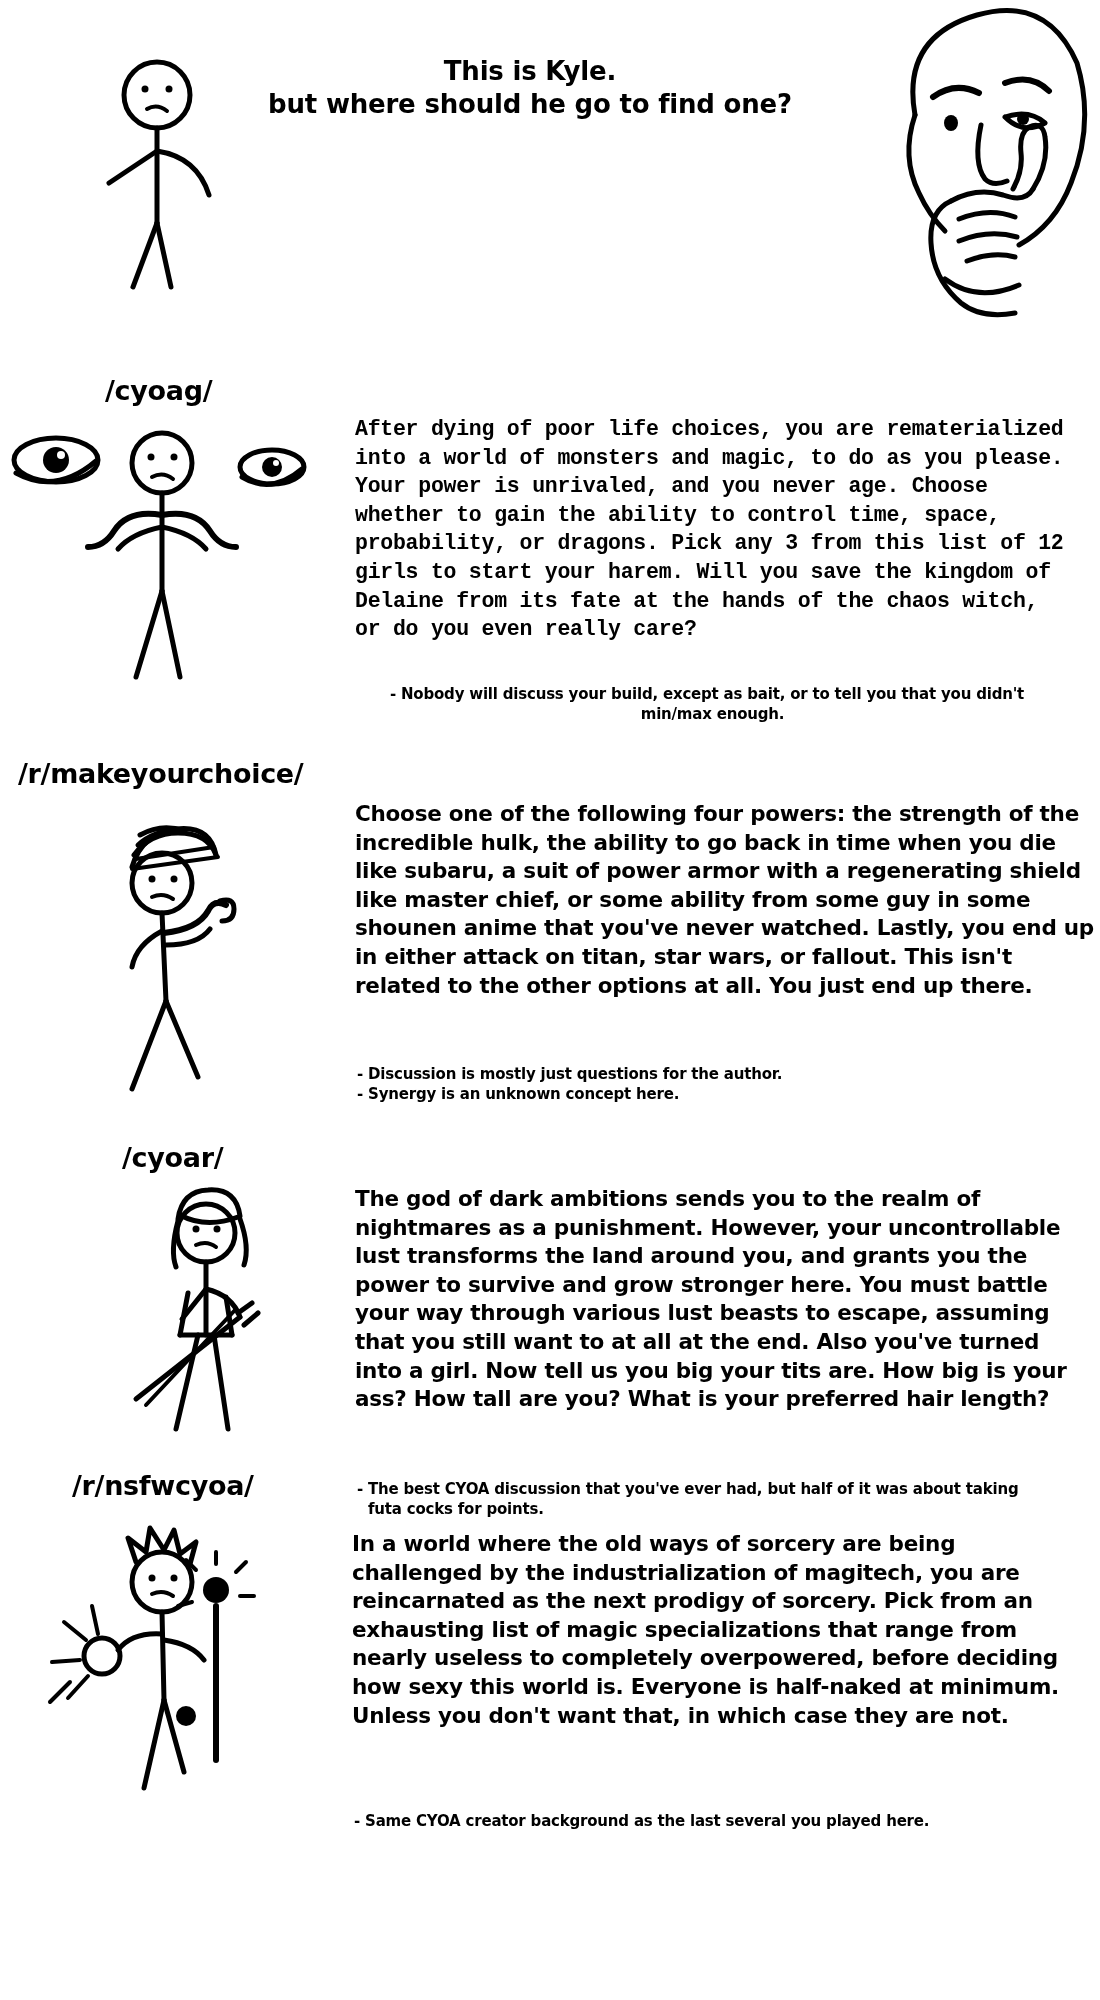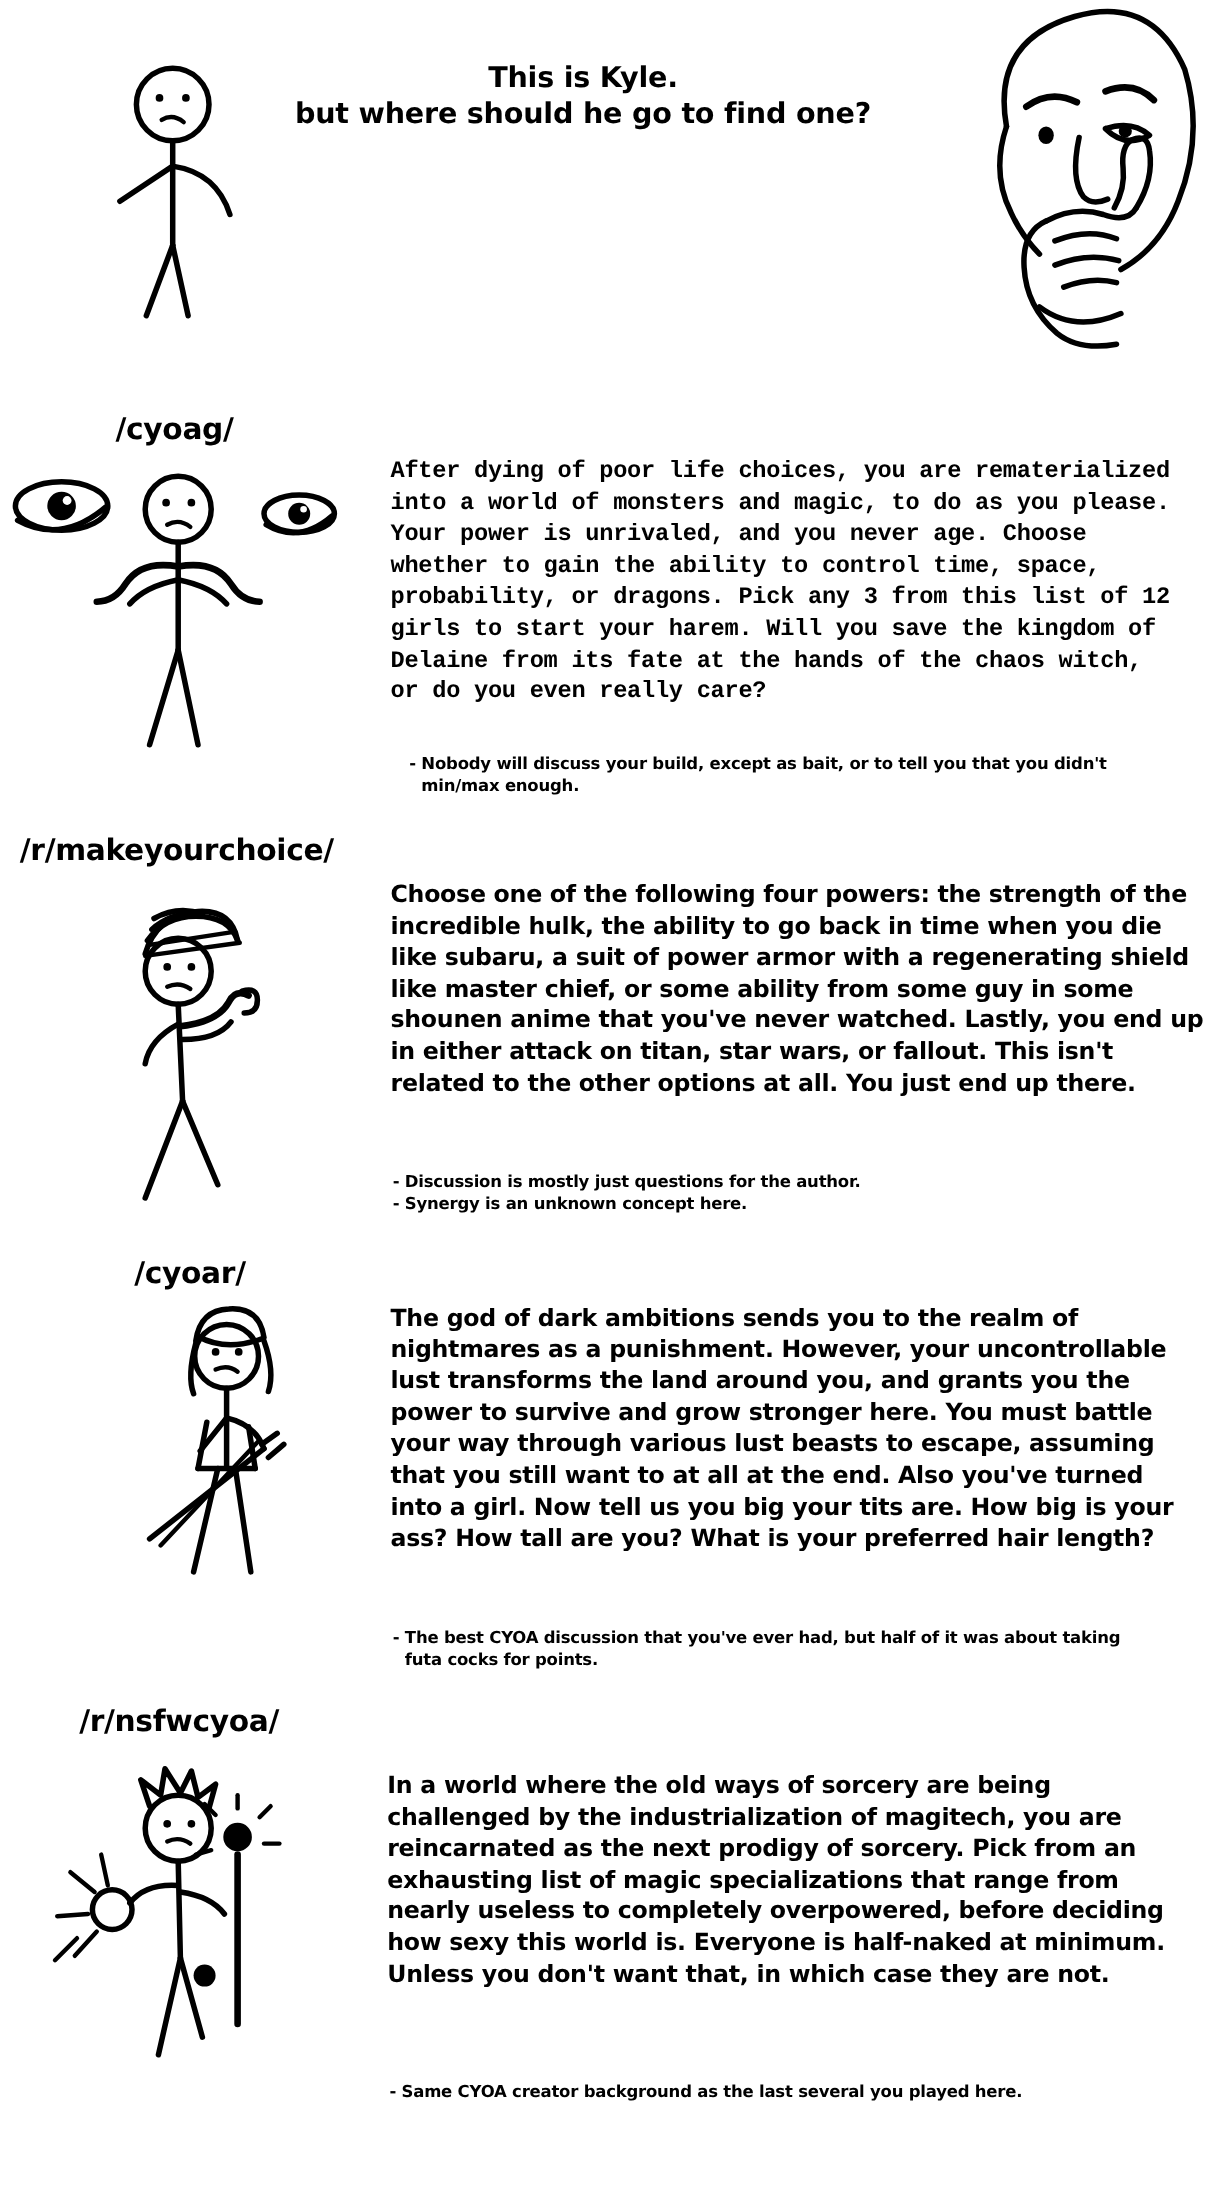--- a/index.html
+++ b/index.html
@@ -93,35 +93,35 @@
     display: block;
     text-indent: -11px;
     padding-left: 11px;
   }
 
   
   #sec-cyoag { top: 355px; height: 390px; }
   #sec-cyoag .sec-label { left: 105px; top: 20px; }
   #sec-cyoag .sec-figure { left: 10px; top: 60px; width: 310px; height: 290px; }
   #sec-cyoag .sec-body { left: 355px; top: 60px; width: 720px; font-family: Liberation Mono, monospace; }
-  #sec-cyoag .sec-notes { left: 372px; top: 330px; width: 700px; }
+  #sec-cyoag .sec-notes { left: 357px; top: 330px; width: 700px; text-align: center; }
 
   #sec-myc { top: 745px; height: 380px; }
   #sec-myc .sec-label { left: 18px; top: 13px; }
   #sec-myc .sec-figure { left: 70px; top: 60px; width: 240px; height: 300px; }
   #sec-myc .sec-body { left: 355px; top: 55px; width: 740px; }
   #sec-myc .sec-notes { left: 357px; top: 320px; width: 700px; }
 
   #sec-cyoar { top: 1125px; height: 405px; }
   #sec-cyoar .sec-label { left: 122px; top: 17px; text-align: center; }
   #sec-cyoar .sec-figure { left: 110px; top: 60px; width: 200px; height: 330px; }
   #sec-cyoar .sec-body { left: 355px; top: 60px; width: 720px; }
   #sec-cyoar .sec-notes { left: 357px; top: 355px; width: 700px; }
 
-  #sec-nsfw { top: 1530px; height: 450px; }
+  #sec-nsfw { top: 1450px; height: 450px; }
   #sec-nsfw .sec-label { left: 72px; top: 20px; }
   #sec-nsfw .sec-figure { left: 40px; top: 60px; width: 270px; height: 320px; }
   #sec-nsfw .sec-body { left: 352px; top: 80px; width: 735px; }
   #sec-nsfw .sec-notes { left: 354px; top: 362px; width: 720px; }
 
   svg { display: block; overflow: visible; }
 </style>
 </head>
 <body>
 

